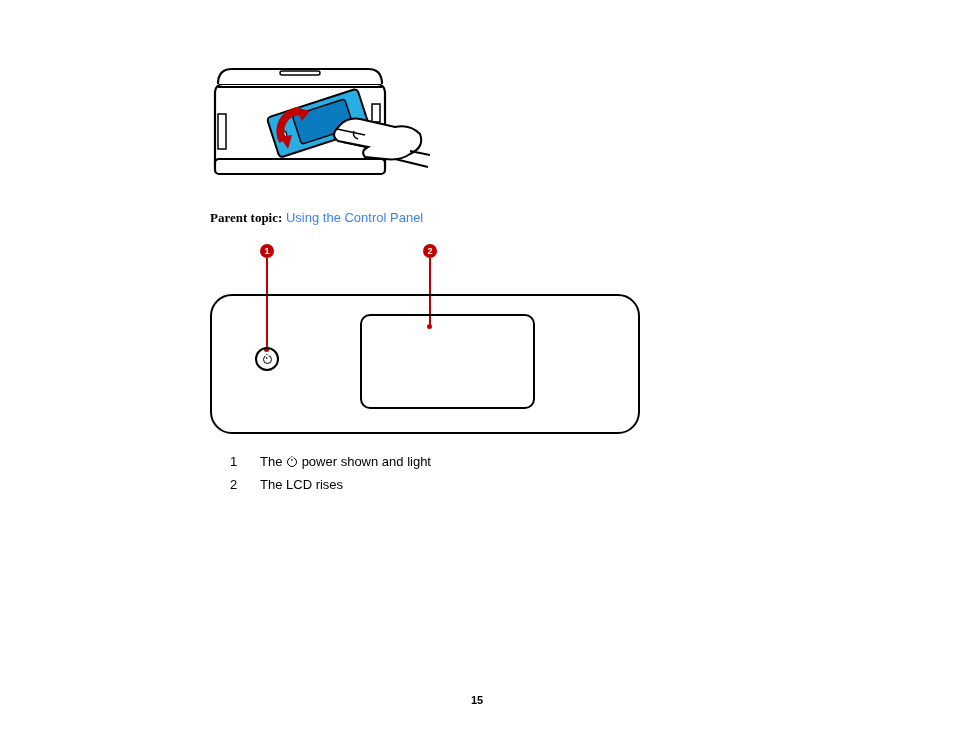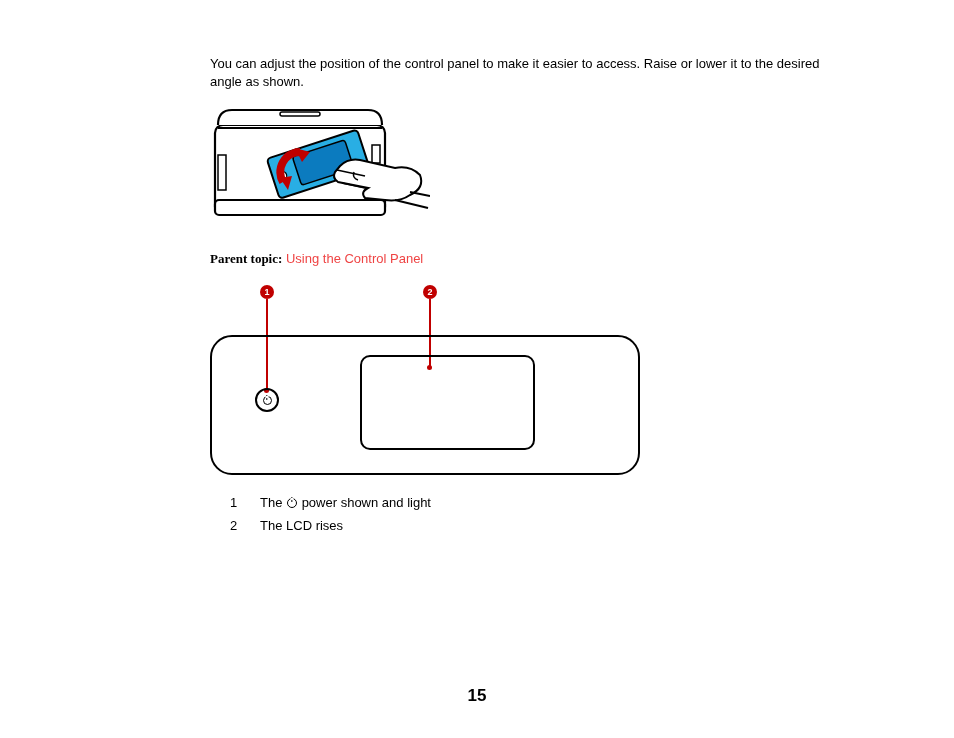--- a/index.html
+++ b/index.html
@@ -38,21 +38,21 @@
     font-weight: bold;
   }
   .parent-topic {
     margin: 0 0 18px 0;
   }
   .parent-topic b {
     font-weight: bold;
     font-family: Liberation Serif, serif;
   }
   .link {
-    color: #ef4444;
+    color: #3b82f6;
     cursor: pointer;
   }
   .panel-figure {
     margin: 6px 0 20px 80px;
     position: relative;
     width: 435px;
     height: 190px;
   }
   .panel-outline {
     position: absolute;
@@ -188,38 +188,37 @@
     top: -1px;
     left: 50%;
     transform: translateX(-50%);
   }
   .page-num {
     position: absolute;
     bottom: 32px;
     left: 0;
     width: 100%;
     text-align: center;
-    font-size: 17px;
+    font-size: 11px;
     font-weight: bold;
   }
 
   
   .printer-svg {
     width: 220px;
     height: 130px;
   }
 </style>
 </head>
 <body>
 
 <div class="page">
 
 
   <div class="indent">
-    <p class="body-text">You can adjust the position of the control panel to make it easier to access. Raise or lower it to the desired angle as shown.</p>
 
     <div class="figure-printer">
       <svg class="printer-svg" viewBox="0 0 220 130">
 
         <rect x="5" y="25" width="170" height="90" rx="8" fill="#fff" stroke="#000" stroke-width="2.2"></rect>
         <rect x="5" y="100" width="170" height="15" rx="4" fill="#fff" stroke="#000" stroke-width="2.2"></rect>
 
         <path d="M 8 25 Q 8 10 22 10 L 158 10 Q 172 10 172 25" fill="#fff" stroke="#000" stroke-width="2.2"></path>
         <rect x="70" y="12" width="40" height="4" rx="2" fill="#fff" stroke="#000" stroke-width="1.5"></rect>
         <line x1="8" y1="28" x2="172" y2="28" stroke="#000" stroke-width="1.8"></line>

